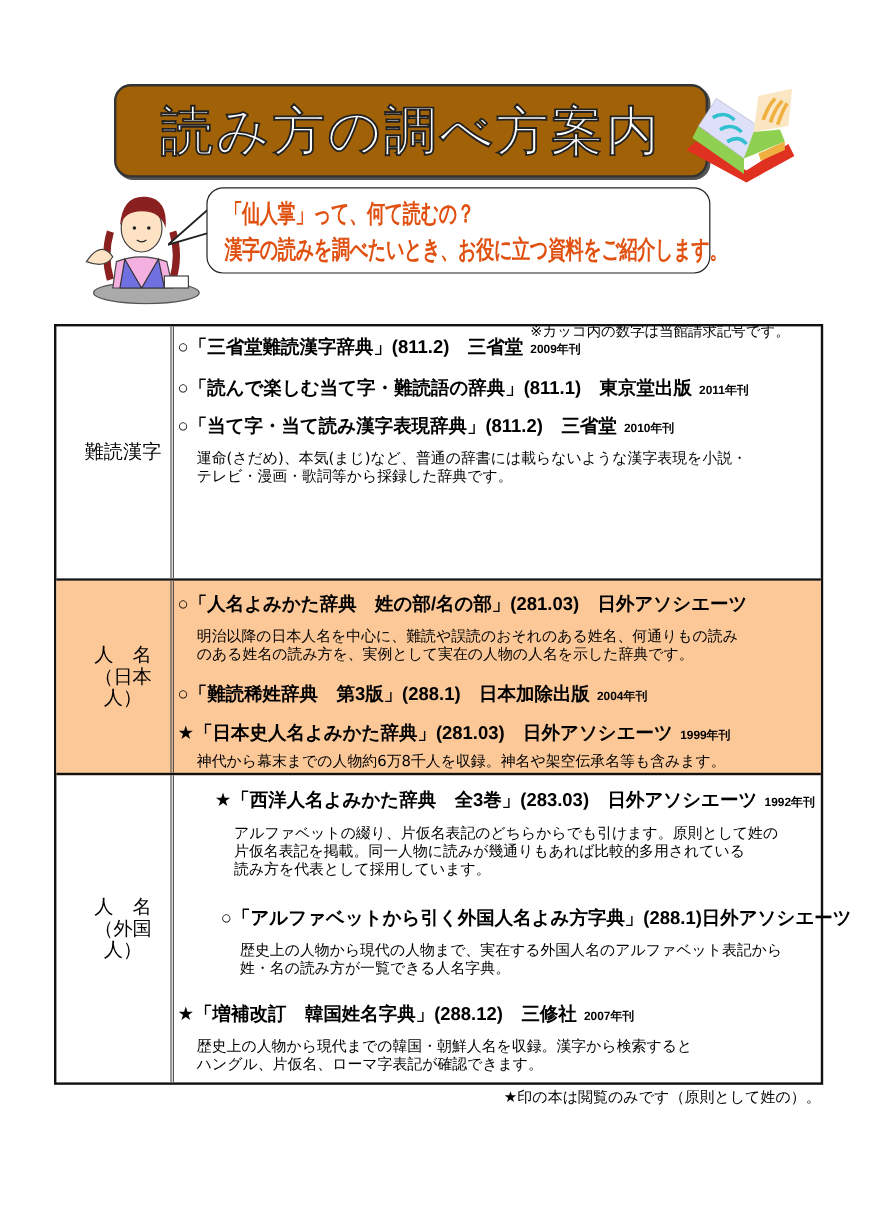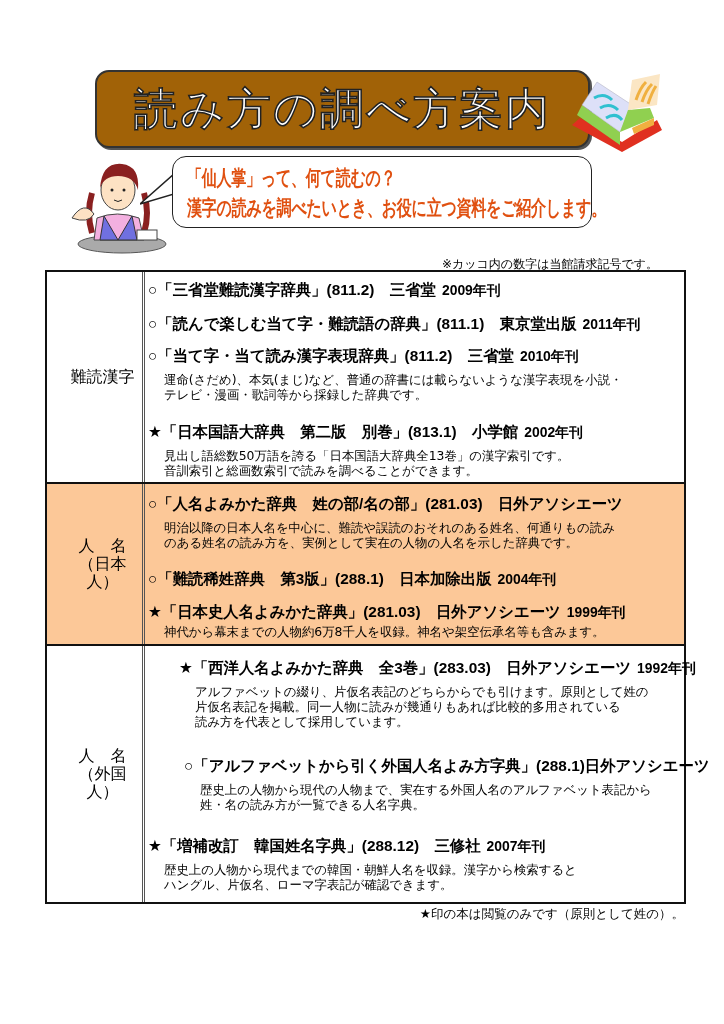--- a/index.html
+++ b/index.html
@@ -27,21 +27,21 @@
     border: 1.5px solid #222; border-radius: 14px; background: #fff;
     padding: 6px 0 0 14px;
   }
   .bubble-tail { position: absolute; left: 140px; top: 170px; width: 40px; height: 36px; }
   .bubble-line {
     font-family: "DejaVu Sans", sans-serif; color: #e05010; font-size: 21px;
     font-weight: bold; line-height: 30px; transform: scaleX(0.72); transform-origin: left;
     white-space: nowrap; letter-spacing: -0.5px;
   }
 
-  .note-top { position: absolute; right: 66px; top: 256px; font-size: 12px; }
+  .note-top { position: absolute; right: 66px; top: 268px; font-size: 12px; }
 
   .table {
     position: absolute; left: 45px; top: 270px; width: 641px; height: 634px;
     border: 2px solid #111;
   }
   .section { position: absolute; left: 0; width: 100%; border-bottom: 2px solid #111; }
   .section:last-child { border-bottom: none; }
   .section.orange { background: #fcc898; }
   .label-col {
     position: absolute; left: 0; top: 0; bottom: 0; width: 98px;
@@ -49,21 +49,21 @@
     display: flex; flex-direction: column; align-items: center; justify-content: center;
     font-size: 16px; line-height: 18px; text-align: center; padding-left: 16px;
   }
   .content-col { position: absolute; left: 101px; right: 0; top: 0; bottom: 0; }
   .entry { position: absolute; left: 0; right: 0; }
   .entry-title {
     font-family: "Liberation Sans", sans-serif; font-weight: bold; font-size: 15.5px;
     white-space: nowrap; line-height: 20px;
   }
   .entry-title .mark { font-weight: normal; }
-  .entry-title .year { font-size: 14px; margin-left: 6px; }
+  .entry-title .year { font-size: 10px; margin-left: 6px; }
   .entry-desc {
     margin-left: 16px; font-size: 12.5px; line-height: 15px; margin-top: 6px;
     white-space: nowrap;
   }
   .note-bottom { position: absolute; right: 40px; top: 906px; font-size: 12.5px; }
 </style>
 </head>
 <body>
 
 <div class="title-box">
@@ -118,27 +118,20 @@
       <div class="entry" style="top:42px;">
         <div class="entry-title" style="transform: scaleX(0.992537); transform-origin: left center;"><span class="mark">○</span><span>「読んで楽しむ当て字・難読語の辞典」(811.1)　東京堂出版</span><span class="year">2011年刊</span></div>
       </div>
       <div class="entry" style="top:74px;">
         <div class="entry-title" style="transform: scaleX(0.992537); transform-origin: left center;"><span class="mark">○</span><span>「当て字・当て読み漢字表現辞典」(811.2)　三省堂</span><span class="year">2010年刊</span></div>
         <div class="entry-desc" style="transform: scaleX(0.992308); transform-origin: left top;">
           <div>運命(さだめ)、本気(まじ)など、普通の辞書には載らないような漢字表現を小説・</div>
           <div>テレビ・漫画・歌詞等から採録した辞典です。</div>
         </div>
       </div>
-      <div class="entry" style="top:150px;">
-        <div class="entry-title" style="transform: scaleX(0.992537); transform-origin: left center;"><span class="mark">★</span><span>「日本国語大辞典　第二版　別巻」(813.1)　小学館</span><span class="year">2002年刊</span></div>
-        <div class="entry-desc" style="transform: scaleX(0.992308); transform-origin: left top;">
-          <div>見出し語総数50万語を誇る「日本国語大辞典全13巻」の漢字索引です。</div>
-          <div>音訓索引と総画数索引で読みを調べることができます。</div>
-        </div>
-      </div>
     </div>
   </div>
 
   <div class="section orange" style="top:212px; height:162px;">
     <div class="label-col">
       <span>人　名</span>
       <span>（日本人）</span>
     </div>
     <div class="content-col">
       <div class="entry" style="top:10px;">

